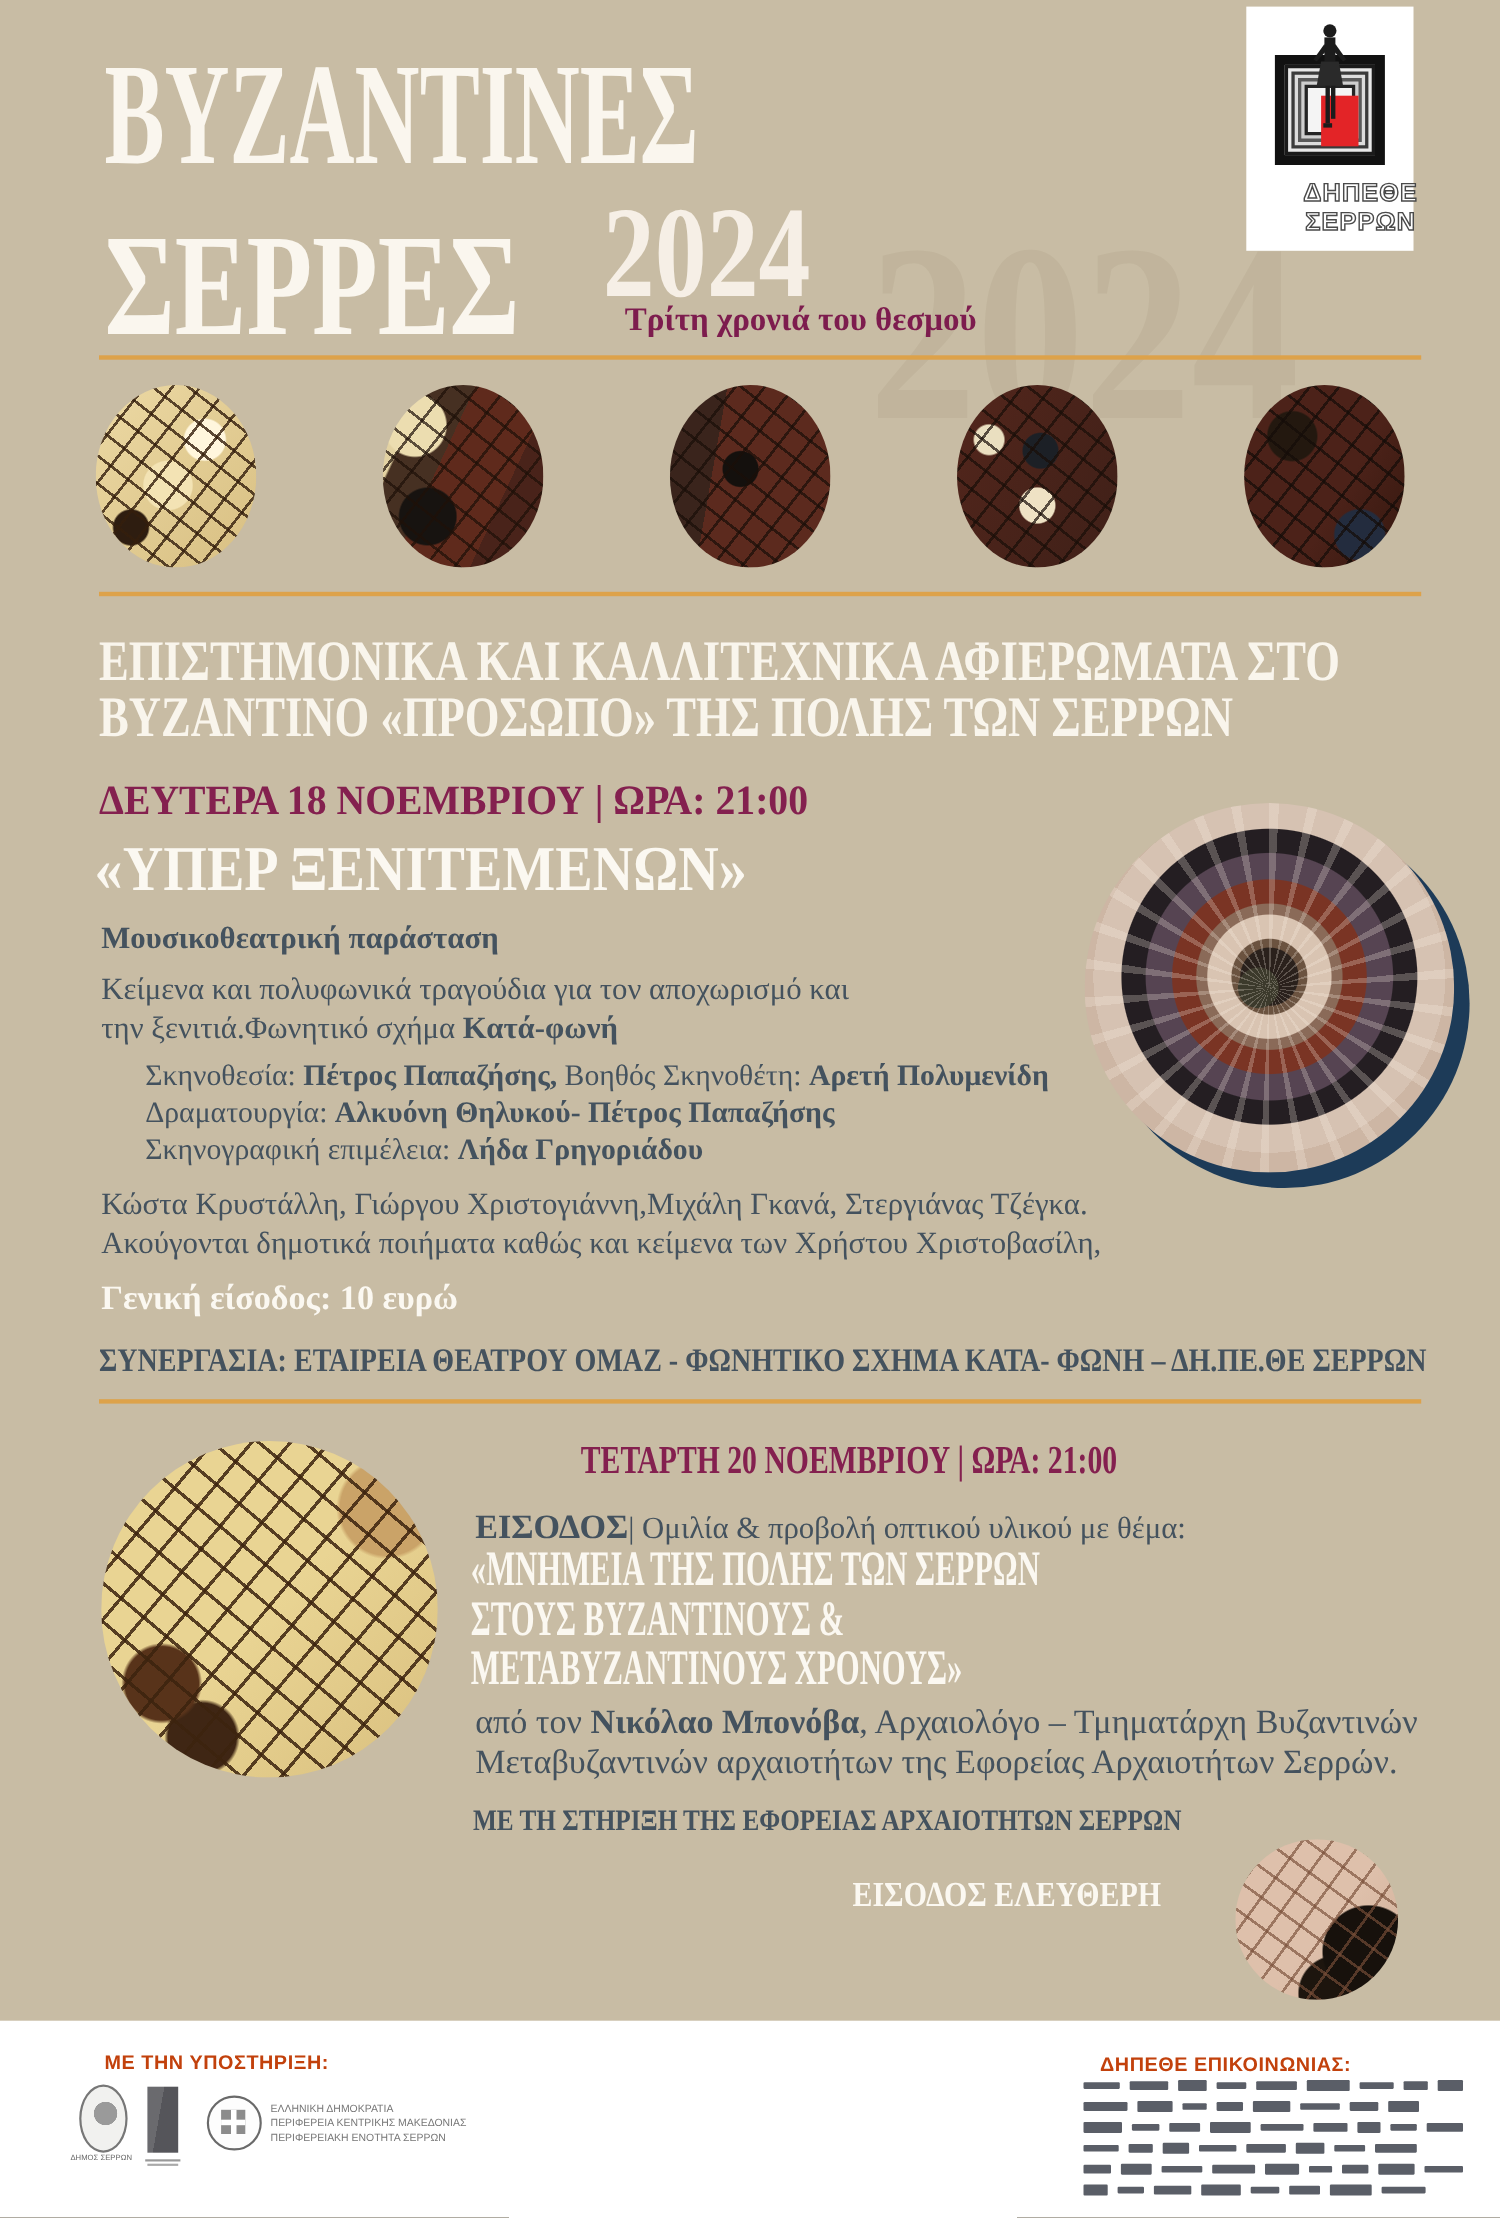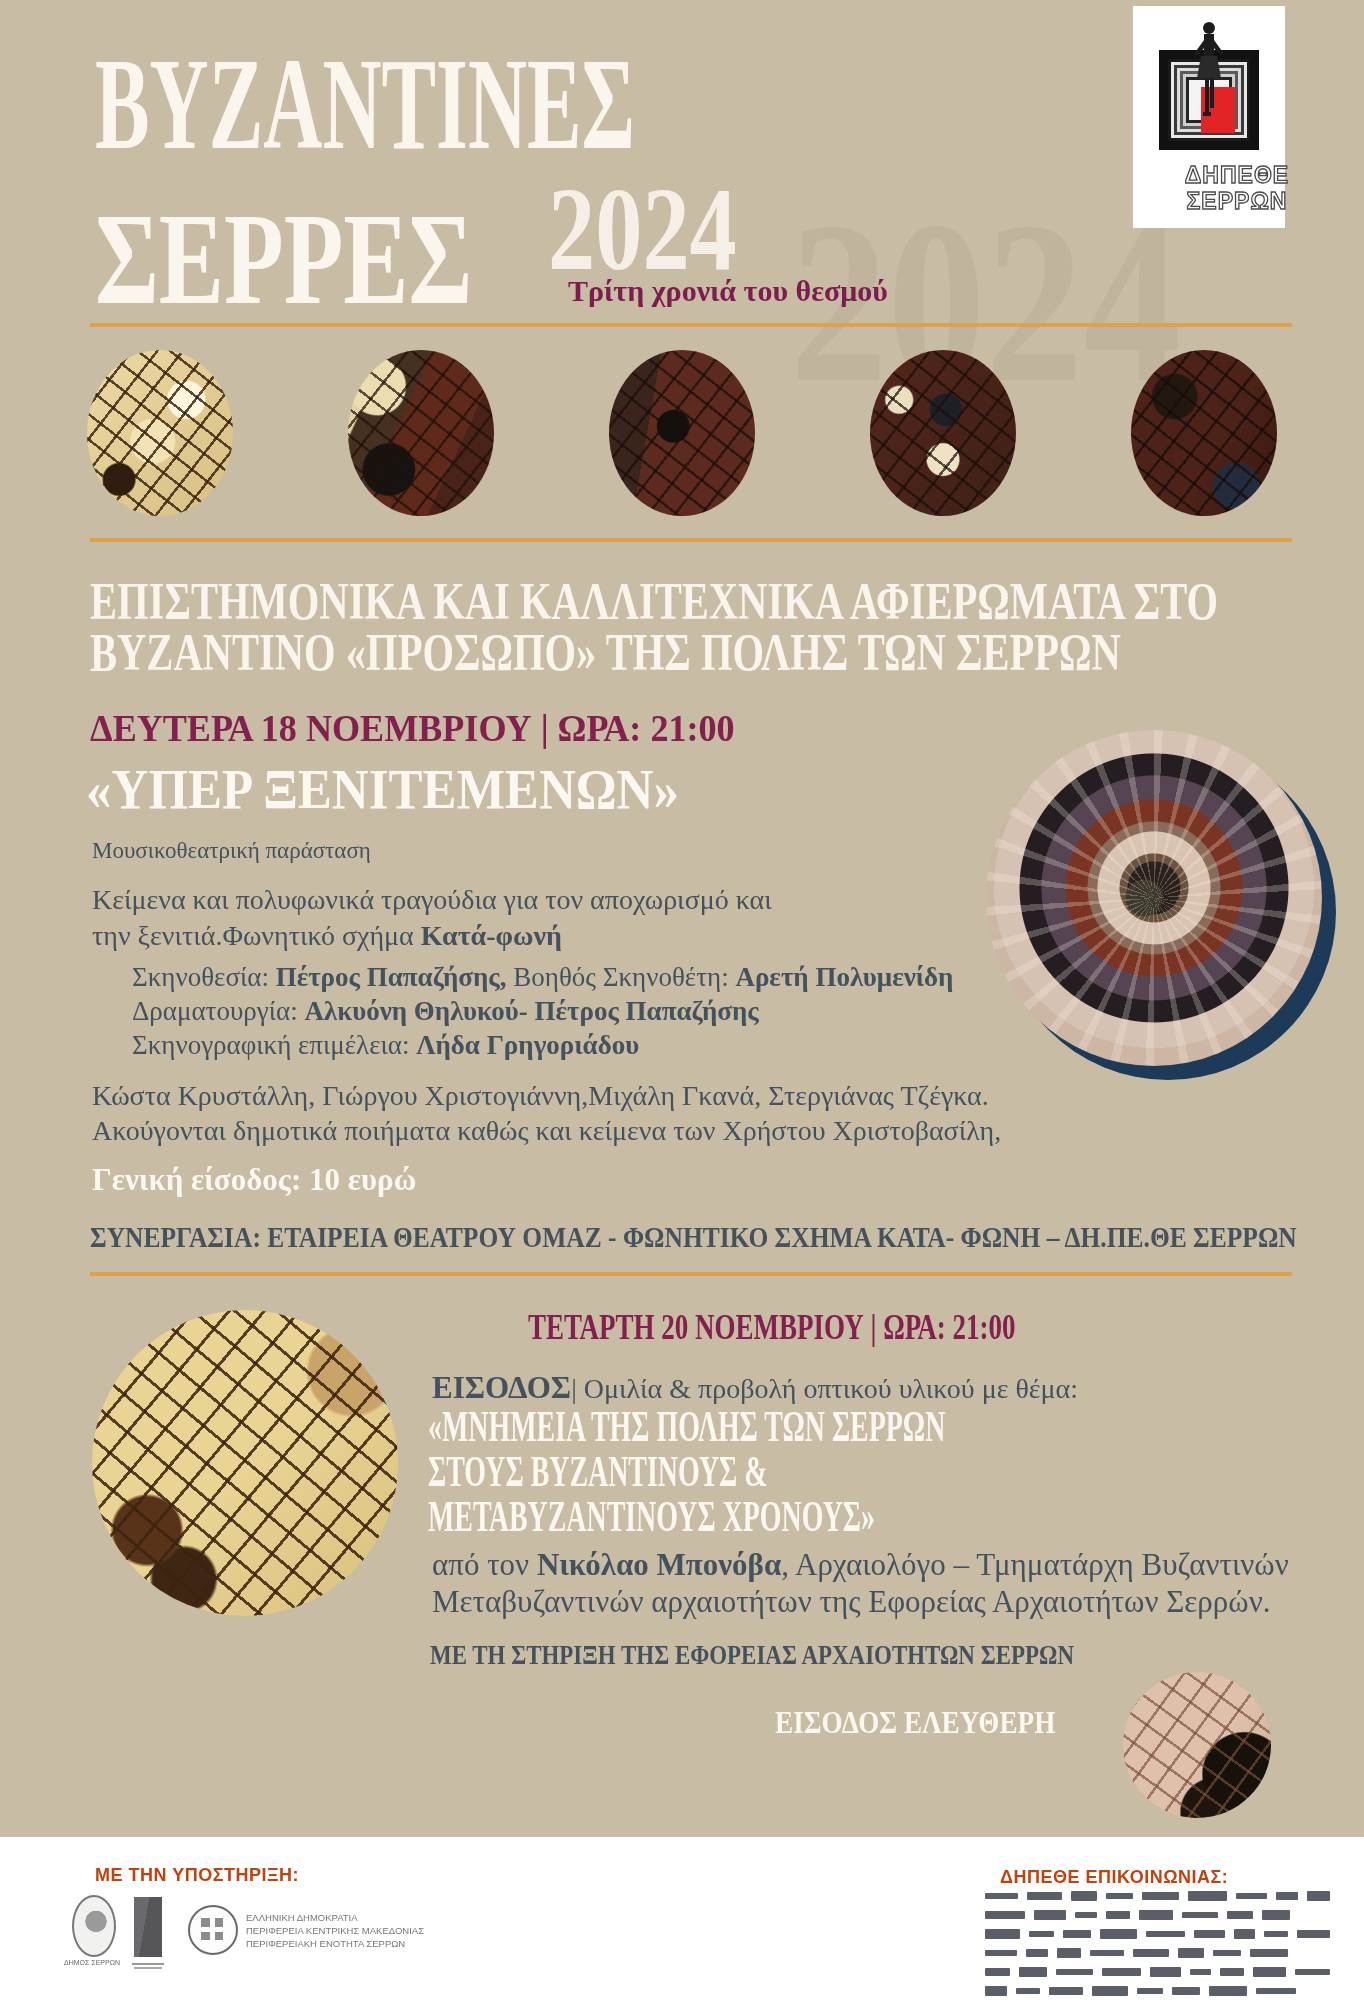--- a/index.html
+++ b/index.html
@@ -91,21 +91,21 @@
     radial-gradient(circle at 82% 70%, #17110c 0 26%, rgba(0,0,0,0) 27%),
     radial-gradient(circle at 62% 96%, #1d150e 0 20%, rgba(0,0,0,0) 21%),
     linear-gradient(130deg, #dec0ab 0 55%, #d0ae97);}
 
   
   .white-head{left:90px;top:576px;color:#f9f5ec;font-weight:bold;font-size:52px;line-height:51px;}
   .maroon{color:#84204f;font-weight:bold;}
   .slate{color:#44525e;}
   .date1{left:90px;top:706px;font-size:38px;}
   .ev1-title{left:86px;top:756px;color:#fbf8f1;font-weight:bold;font-size:58px;}
-  .kind{left:92px;top:838px;font-size:23px;font-weight:normal;}
+  .kind{left:92px;top:838px;font-size:28px;font-weight:bold;}
   .desc{left:92px;top:882px;font-size:28px;line-height:36px;}
   .credits{left:92px;top:960px;font-size:27px;line-height:34px;margin-left:40px;}
   .texts{left:92px;top:1078px;font-size:28px;line-height:35px;}
   .admission1{left:92px;top:1162px;color:#fbf8f1;font-weight:bold;font-size:31px;}
   .collab{left:90px;top:1220px;font-size:30px;font-weight:bold;}
   .date2{left:528px;top:1306px;font-size:36px;}
   .type-line{left:432px;top:1370px;font-size:28px;}
   .type-line b{font-size:31px;}
   .ev2-title{left:428px;top:1404px;color:#fbf8f1;font-weight:bold;font-size:45px;line-height:45px;}
   .speaker{left:432px;top:1546px;font-size:31px;line-height:37px;}

